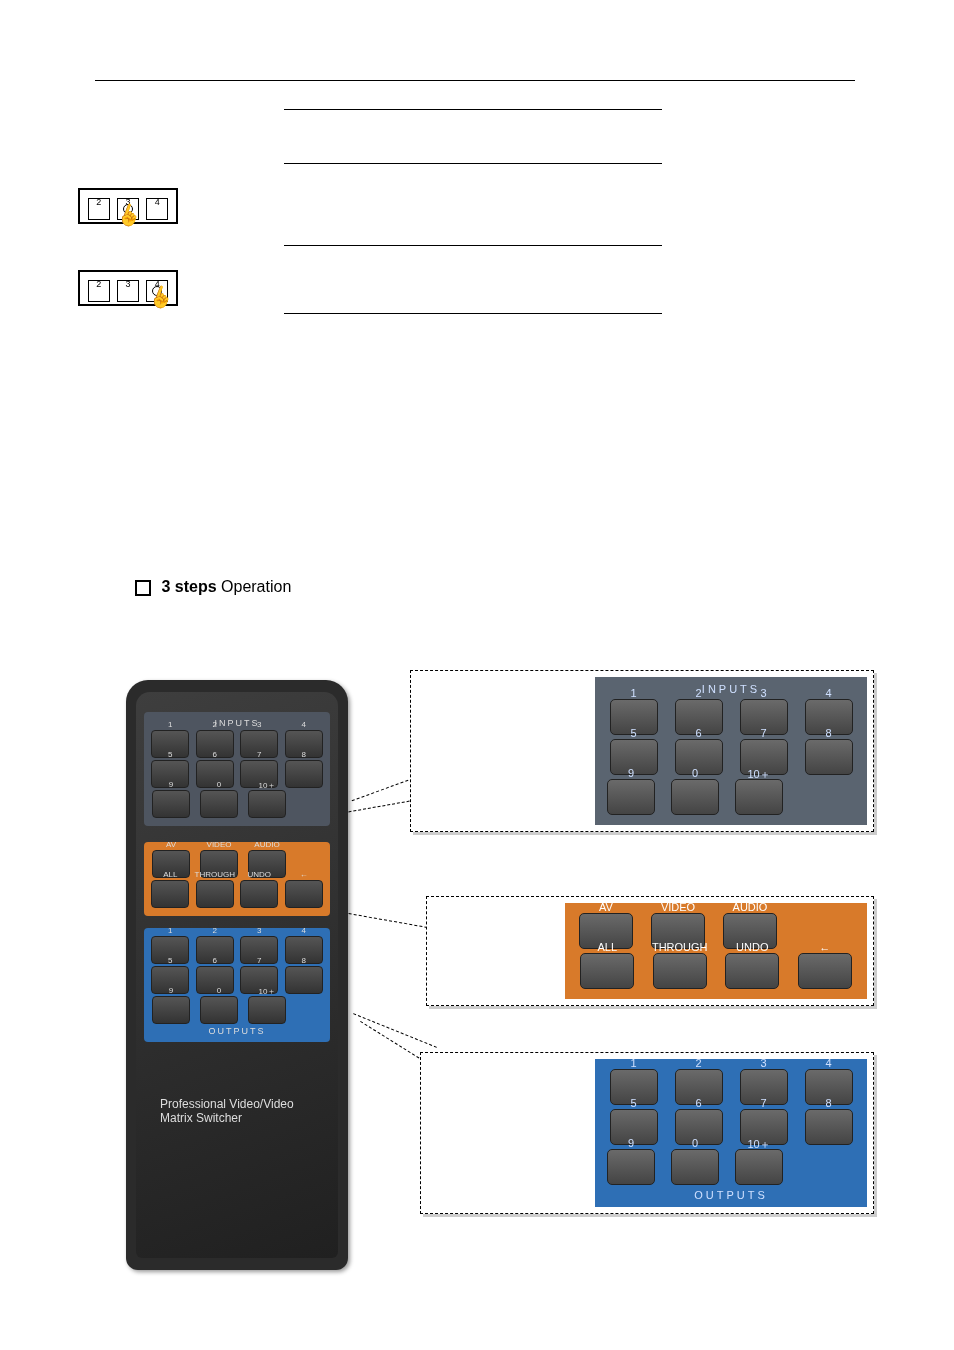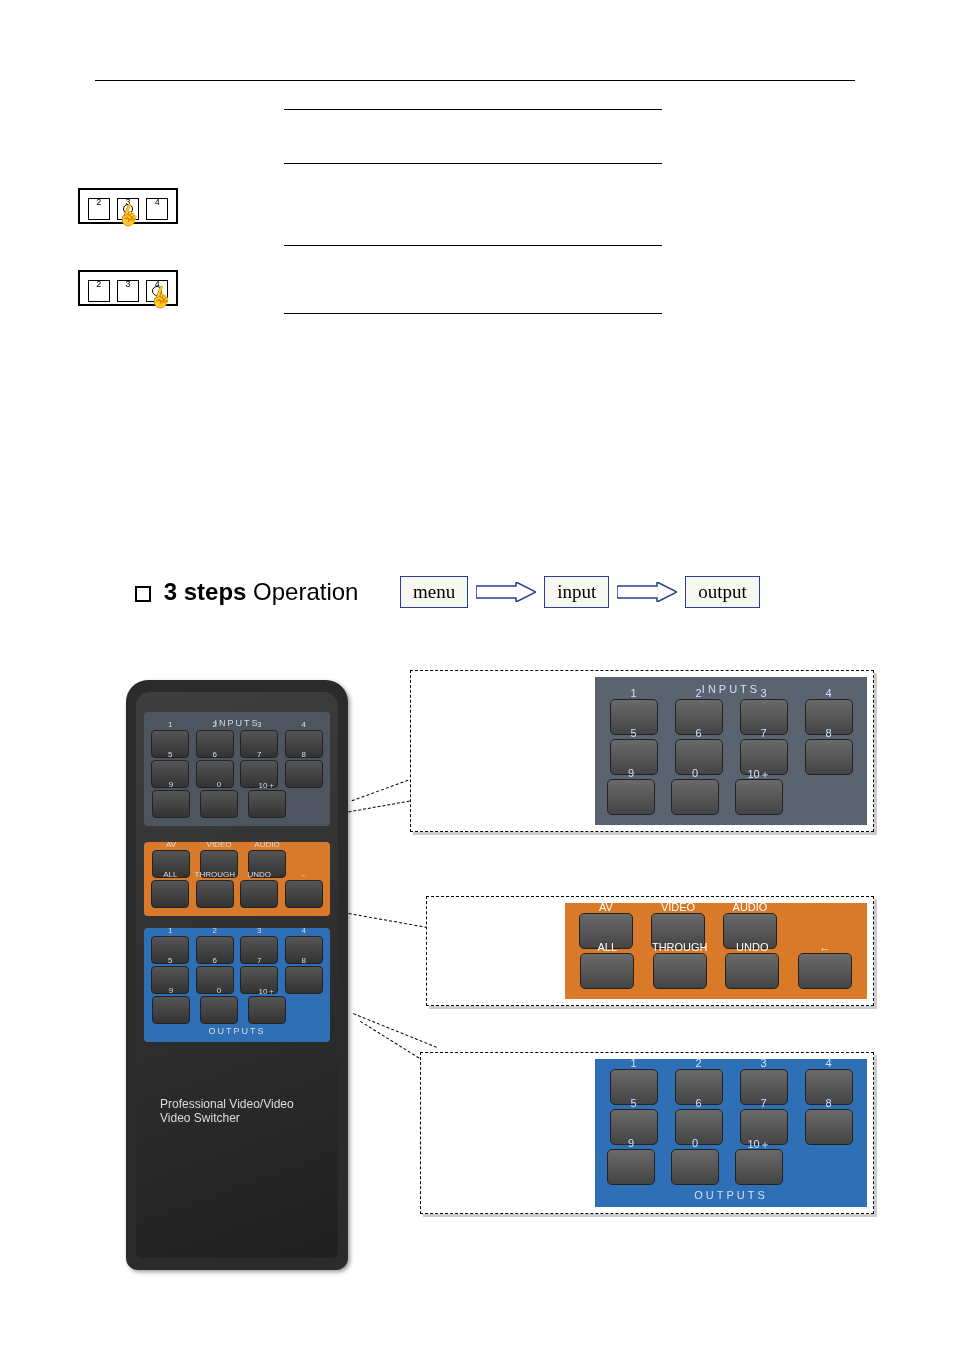--- a/index.html
+++ b/index.html
@@ -4,21 +4,21 @@
 <style>
   html,body{margin:0;padding:0;background:#fff;font-family:sans-serif;color:#000}
   .page{width:954px;height:1350px;position:relative;margin:0 auto;background:#fff}
   .hr{position:absolute;left:95px;width:760px;border-top:1px solid #000}
   .mini-dev{position:absolute;left:78px;width:100px}
   .mini-dev .box{border:2px solid #000;height:28px;display:flex;justify-content:space-around;align-items:flex-end;padding:2px 4px}
   .mini-dev .btn{width:20px;height:20px;border:1px solid #000;background:#fff;position:relative}
   .mini-dev .btn.pressed .dot{position:absolute;width:8px;height:8px;border:1px solid #000;border-radius:50%;left:5px;top:5px}
   .mini-dev .num{font-size:9px;position:absolute;top:-2px;left:50%;transform:translateX(-50%)}
   .mini-dev .hand{position:absolute;font-size:20px;transform:scaleX(-1) rotate(-20deg)}
-  .steps{position:absolute;left:135px;top:578px;font-size:24px}
+  .steps{position:absolute;left:135px;top:578px;font-size:16px}
   .steps .sq{display:inline-block;width:12px;height:12px;border:2px solid #000;margin-right:6px;vertical-align:middle}
   .flow{position:absolute;top:576px;left:400px;display:flex;align-items:center;gap:8px}
   .flow .fbox{border:1.5px solid #2a3f8f;padding:4px 12px;font-size:19px;font-family:serif;background:#f7f7f0}
   .flow .arr{width:60px;height:20px}
   .remote{position:absolute;left:126px;top:680px;width:222px;height:590px;background:#2b2b2b;border-radius:22px 22px 12px 12px;box-shadow:2px 2px 4px rgba(0,0,0,.4)}
   .remote-inner{position:absolute;left:10px;right:10px;top:12px;bottom:12px;background:linear-gradient(160deg,#3e3e3e,#202020);border-radius:14px 14px 6px 6px}
   .kp{position:absolute;left:8px;right:8px;border-radius:4px;padding:6px 4px}
   .kp .row{display:flex;justify-content:space-around;margin:2px 0}
   .kp .k{width:36px;height:26px;background:linear-gradient(#555,#333);border-radius:4px;border:1px solid #222;position:relative}
   .kp .lbl{position:absolute;top:-11px;left:50%;transform:translateX(-50%);font-size:8px;color:#ddd;white-space:nowrap}
@@ -87,31 +87,20 @@
         </div>
     </div>
     <span class="hand" style="left:72px;top:16px">☝</span>
   </div>
 
   <div class="steps">
     <span class="sq"></span>
     <b>3 steps</b><span> Operation</span>
   </div>
 
-  <div class="flow">
-    <div class="fbox">menu</div>
-    <svg class="arr" viewBox="0 0 60 20">
-        <polygon points="0,4 40,4 40,0 60,10 40,20 40,16 0,16" fill="none" stroke="#2a3f8f" stroke-width="1.5"></polygon>
-      </svg>
-    <div class="fbox">input</div>
-    <svg class="arr" viewBox="0 0 60 20">
-        <polygon points="0,4 40,4 40,0 60,10 40,20 40,16 0,16" fill="none" stroke="#2a3f8f" stroke-width="1.5"></polygon>
-      </svg>
-    <div class="fbox">output</div>
-  </div>
 
   <div class="remote">
     <div class="remote-inner">
 
       <div class="kp inputs">
         <div class="head">INPUTS</div>
         <div class="row">
           <div class="k">
               <span class="lbl">1</span>
             </div>
@@ -217,21 +206,21 @@
               <span class="lbl">0</span>
             </div>
           <div class="k">
               <span class="lbl">10＋</span>
             </div>
         </div>
         <div class="head">OUTPUTS</div>
       </div>
       <div class="remote-label">
         <span>Professional Video/Video</span><br>
-        <span>Video Switcher</span>
+        <span>Matrix Switcher</span>
       </div>
     </div>
   </div>
 
   <div class="lead" style="left:350px;top:790px;width:60px;transform:rotate(-20deg)"></div>
   <div class="lead" style="left:348px;top:806px;width:62px;transform:rotate(-10deg)"></div>
   <div class="lead" style="left:348px;top:920px;width:80px;transform:rotate(10deg)"></div>
   <div class="lead" style="left:350px;top:1030px;width:90px;transform:rotate(22deg)"></div>
   <div class="lead" style="left:352px;top:1050px;width:110px;transform:rotate(32deg)"></div>
 

